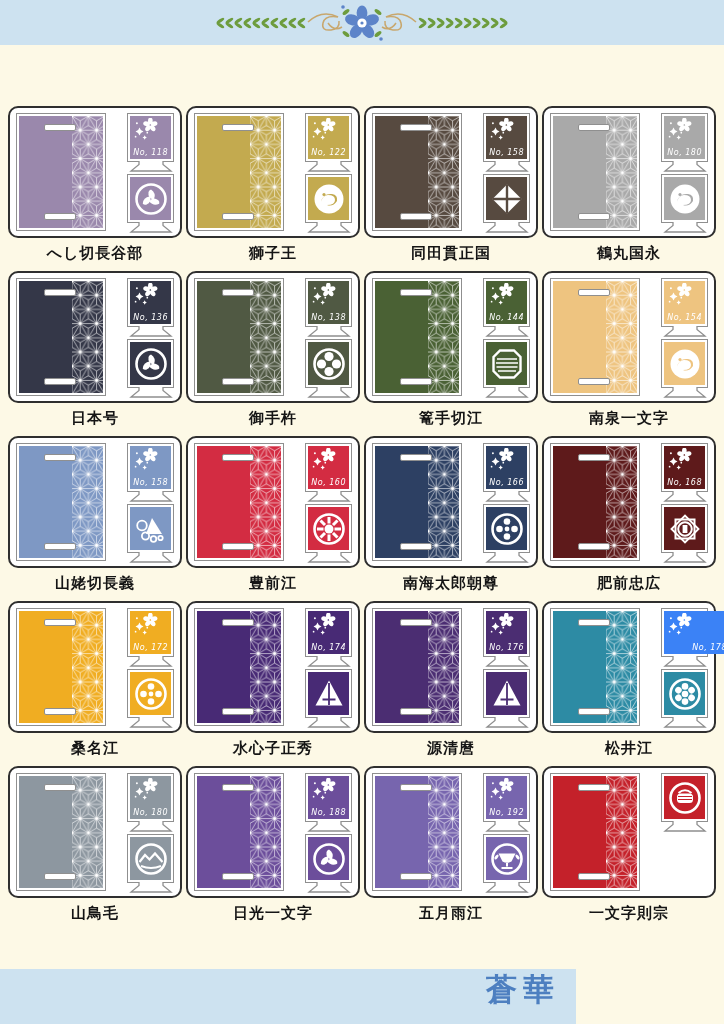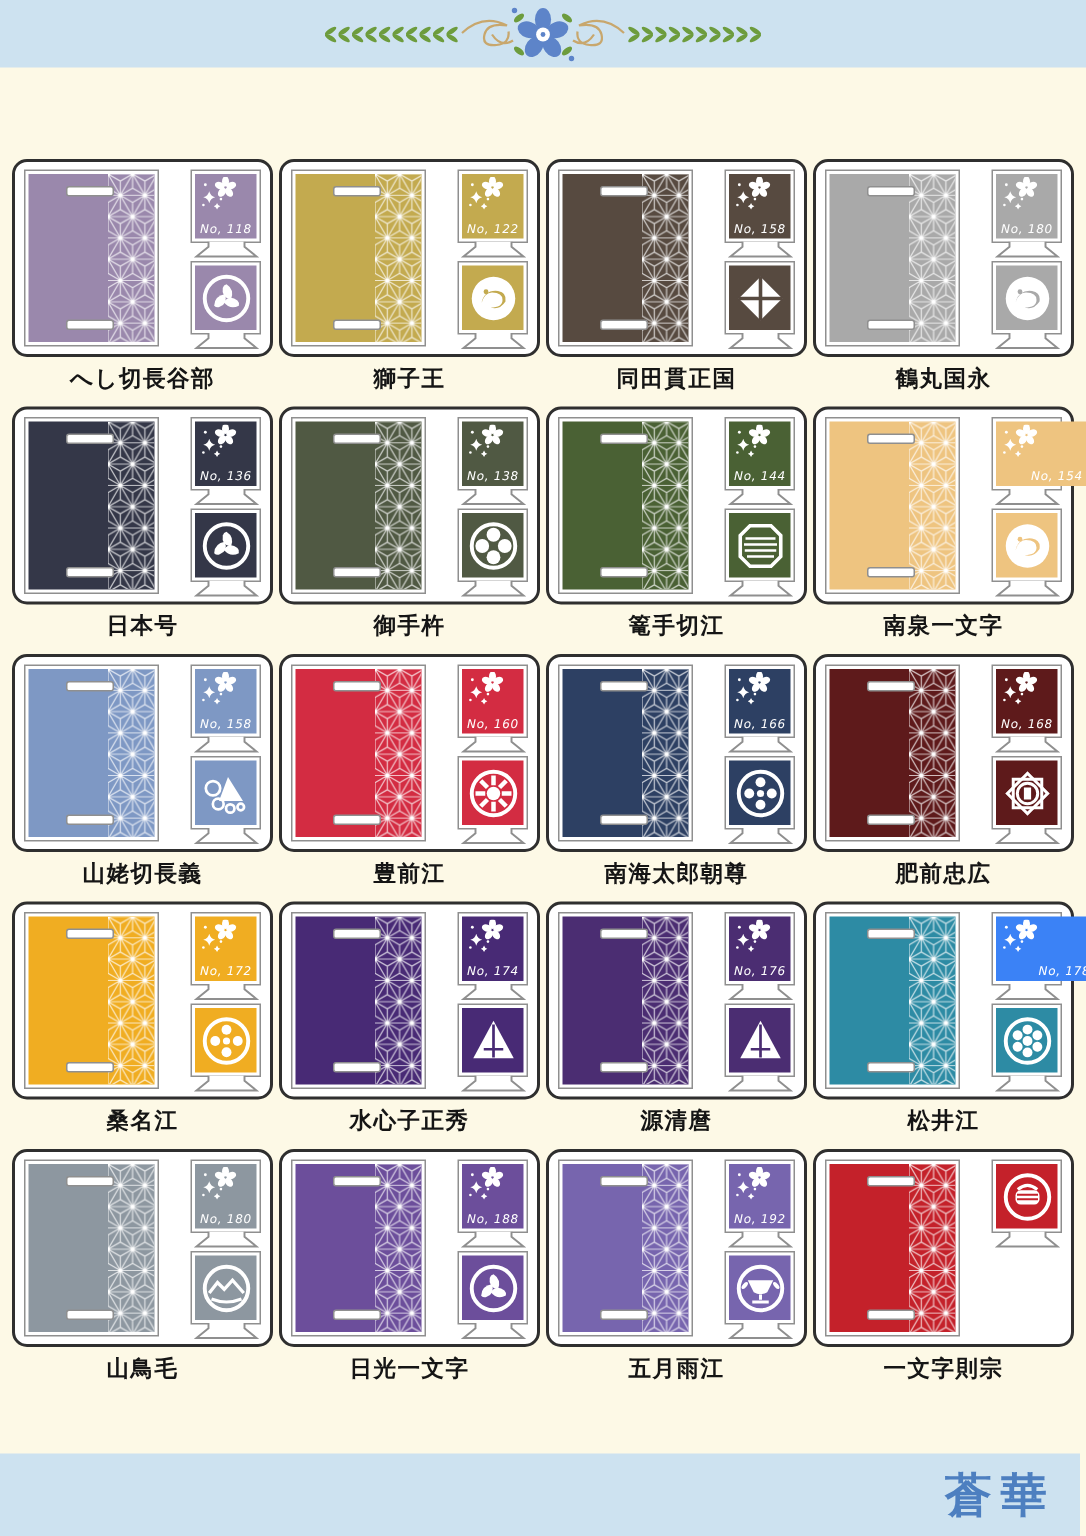--- a/index.html
+++ b/index.html
@@ -5,22 +5,22 @@
   html,body{margin:0;padding:0;}
   body{
     width:724px;height:1024px;position:relative;overflow:hidden;
     background:#fdf9e6;font-family:"Liberation Sans",sans-serif;
   }
   .header-band{
     position:absolute;top:0;left:0;width:724px;height:45px;
     background:#cde2f0;display:flex;align-items:center;justify-content:center;
   }
   .footer-band{
-    position:absolute;bottom:0;left:0;width:720px;height:55px;
-    background:#cde2f0;display:flex;align-items:center;justify-content:flex-end;
+    position:absolute;bottom:0;left:0;width:576px;height:55px;
+    background:#cde2f0;display:flex;justify-content:flex-end;
     box-sizing:border-box;padding-right:16px;
   }
   .brand{
     font-size:31px;font-weight:bold;color:#4d7fc0;letter-spacing:6px;
   }
   .grid{
     position:absolute;top:106px;left:8px;width:708px;
     display:grid;grid-template-columns:repeat(4,174px);grid-auto-rows:165px;column-gap:4px;
   }
   .cell{width:174px;}
@@ -487,21 +487,21 @@
           <svg class="pattern">
             <rect width="100%" height="100%" fill="url(#asa)"></rect>
           </svg>
           <div class="slot top"></div>
           <div class="slot bot"></div>
         </div>
       </div>
       <div class="minis">
         <div class="stand first">
           <div class="sq">
-            <div class="sq-inner" style="background: rgb(238, 196, 128); padding-left: 20px;">
+            <div class="sq-inner" style="background: rgb(238, 196, 128);">
               <svg class="spk" viewBox="0 0 30 30">
                   <use href="#sakura-cluster"></use>
                 </svg>
               <span class="num">No, 154</span>
             </div>
           </div>
           <svg class="tab" viewBox="0 0 44 11">
             <path d="M10 0 V3.5 L2 10 H42 L34 3.5 V0" fill="#fff" stroke="#8f8f8f" stroke-width="1.3"></path>
           </svg>
         </div>

